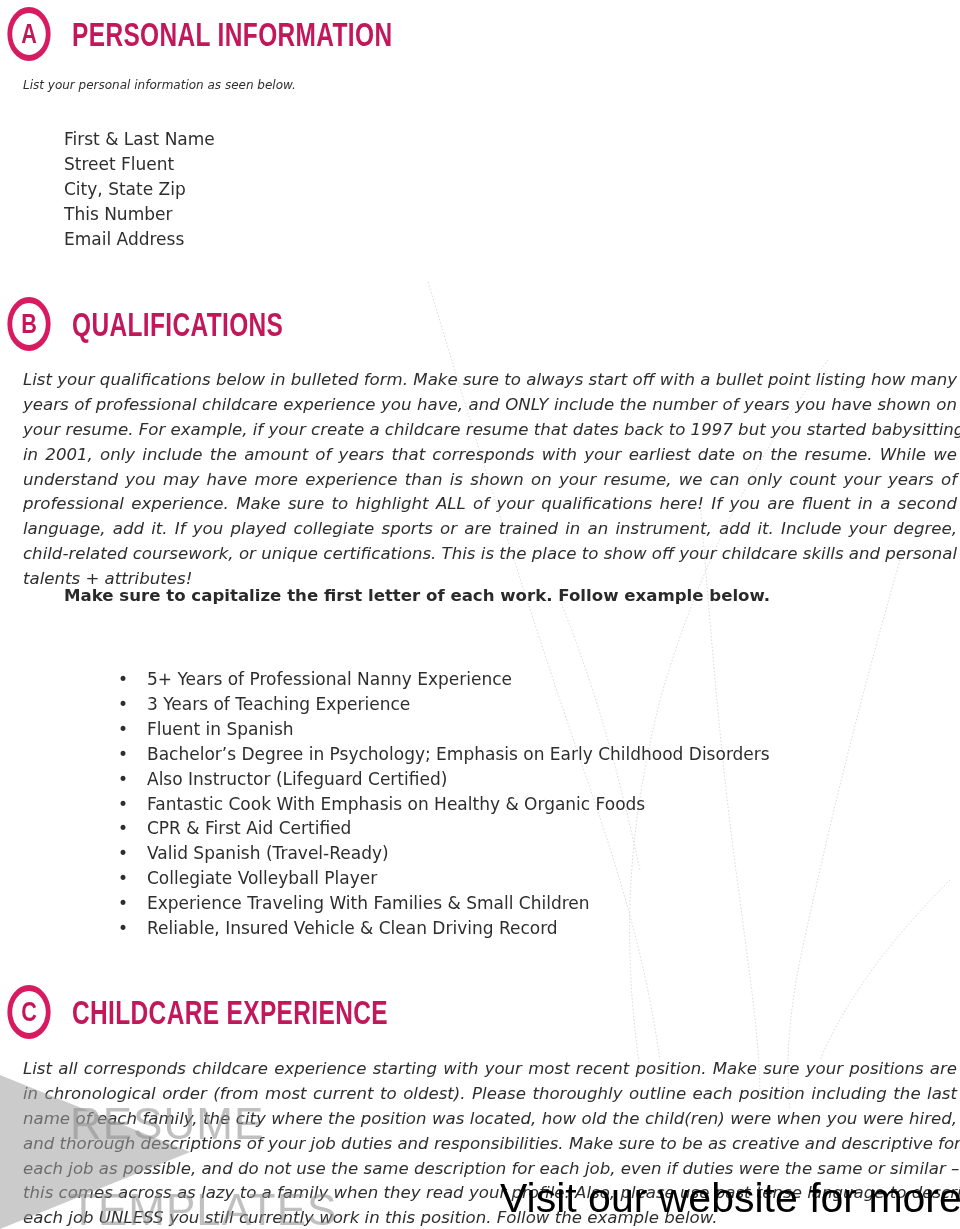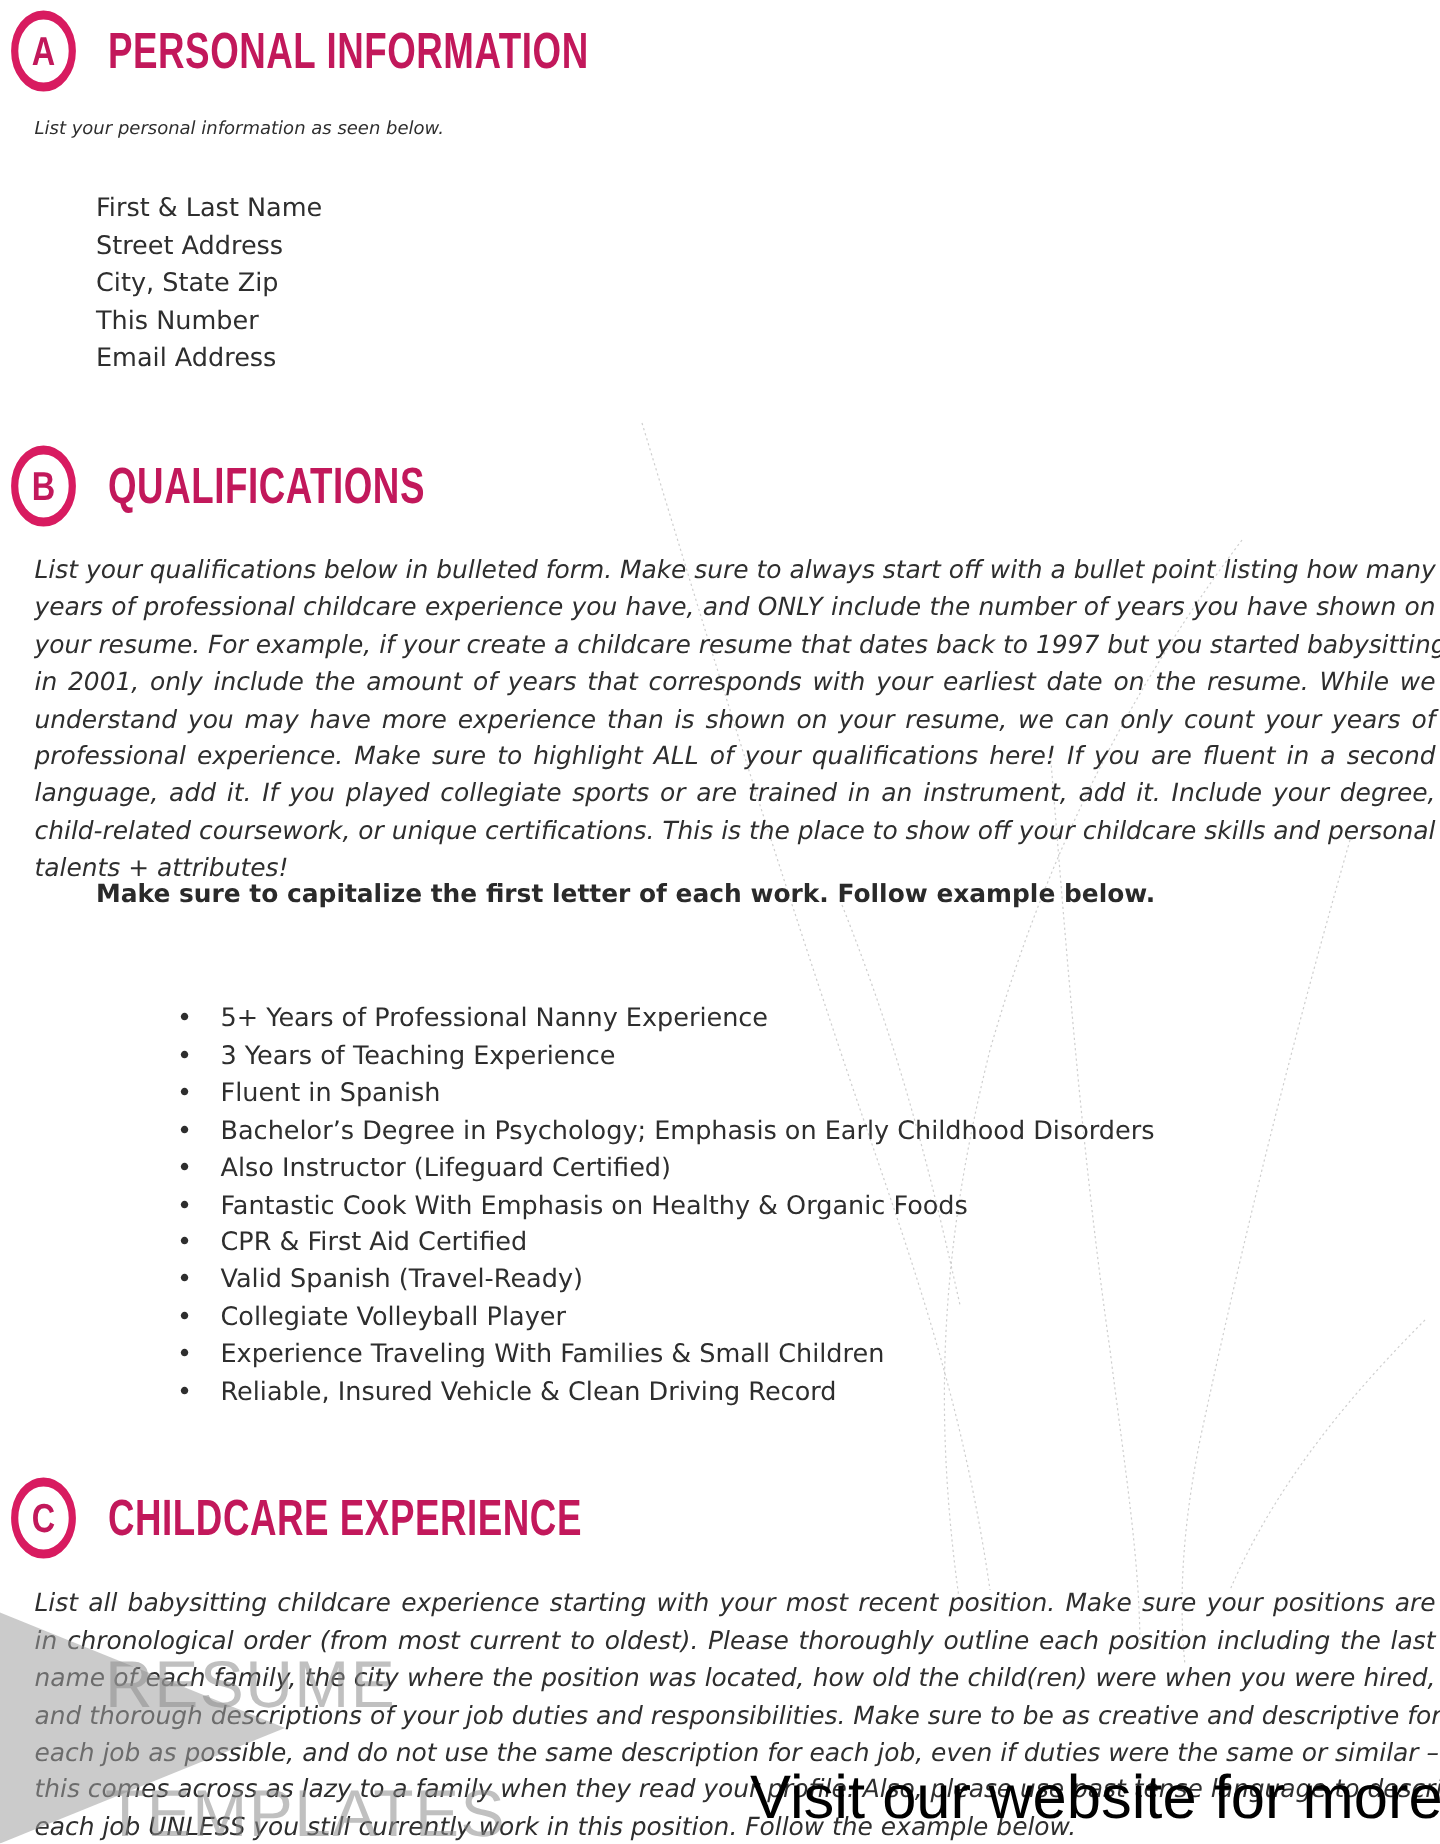--- a/index.html
+++ b/index.html
@@ -38,21 +38,21 @@
 
 <div class="section-head" style="top:7px;">
   <div class="badge">
       <span>A</span>
     </div>
   <div class="head-title">PERSONAL INFORMATION</div>
 </div>
 <div class="intro" style="top:78px;">List your personal information as seen below.</div>
 <ul class="personal-list">
   <li>First &amp; Last Name</li>
-  <li>Street Address</li>
+  <li>Street Fluent</li>
   <li>City, State Zip</li>
   <li>This Number</li>
   <li>Email Address</li>
 </ul>
 
 <div class="section-head" style="top:297px;">
   <div class="badge">
       <span>B</span>
     </div>
   <div class="head-title">QUALIFICATIONS</div>
@@ -83,21 +83,21 @@
   <li>Reliable, Insured Vehicle &amp; Clean Driving Record</li>
 </ul>
 
 <div class="section-head" style="top:985px;">
   <div class="badge">
       <span>C</span>
     </div>
   <div class="head-title">CHILDCARE EXPERIENCE</div>
 </div>
 <div class="para" style="top:1057px;">
-  <span class="line">List all babysitting childcare experience starting with your most recent position. Make sure your positions are</span>
+  <span class="line">List all corresponds childcare experience starting with your most recent position. Make sure your positions are</span>
   <span class="line">in chronological order (from most current to oldest). Please thoroughly outline each position including the last</span>
   <span class="line">name of each family, the city where the position was located, how old the child(ren) were when you were hired,</span>
   <span class="line">and thorough descriptions of your job duties and responsibilities.  Make sure to be as creative and descriptive for</span>
   <span class="line">each job as possible, and do not use the same description for each job, even if duties were the same or similar –</span>
   <span class="line">this comes across as lazy to a family when they read your profile. Also, please use past tense language to describe</span>
   <span class="line last">each job UNLESS you still currently work in this position. Follow the example below.</span>
 </div>
 
 <div class="watermark-shape"></div>
 <div class="watermark-text" style="top:1102px;">RESUME</div>

